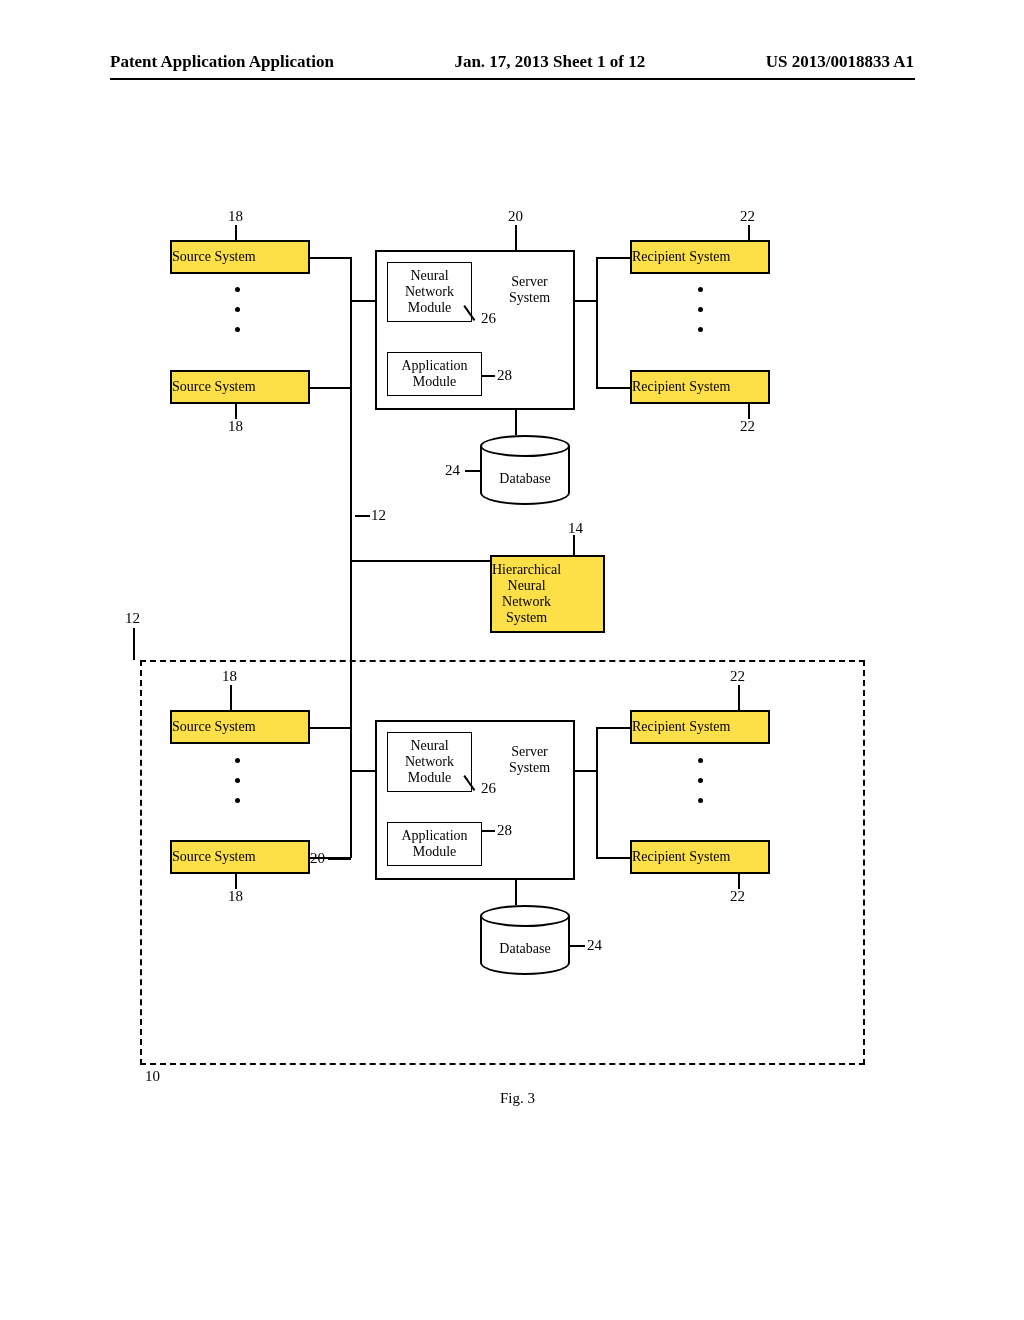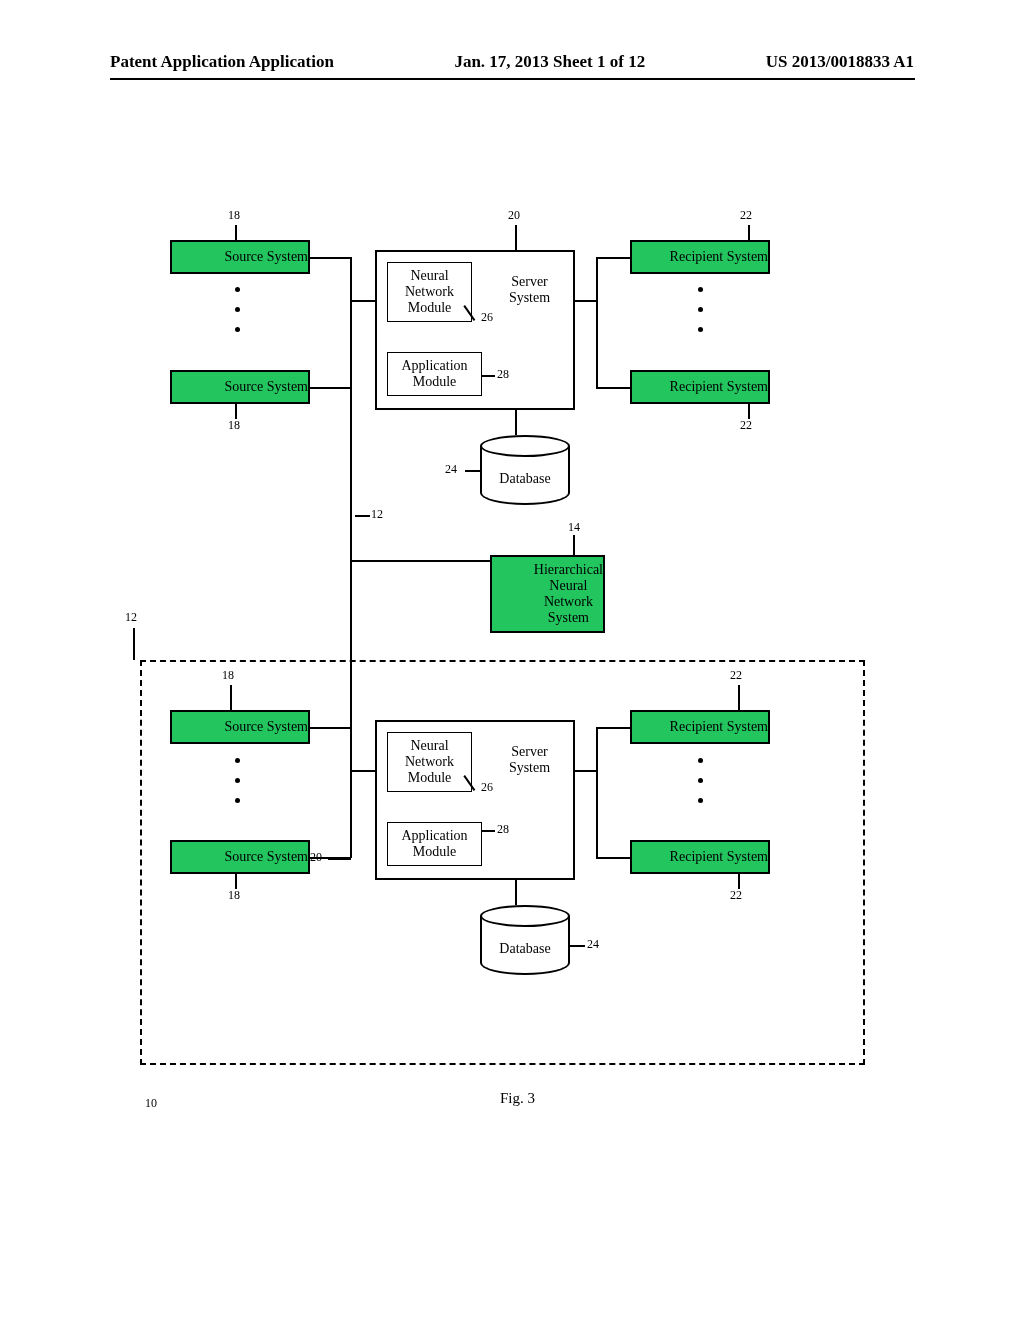--- a/index.html
+++ b/index.html
@@ -32,26 +32,26 @@
   .figure {
     position: absolute;
     left: 150px;
     top: 210px;
     width: 740px;
     height: 895px;
   }
   .box {
     position: absolute;
     border: 2px solid #000;
-    background: #22c55e;
+    background: #fde047;
     font-size: 14px;
     text-align: center;
     display: flex;
     align-items: center;
-    justify-content: flex-end;
+    justify-content: flex-start;
   }
   .server {
     position: absolute;
     border: 2px solid #000;
     background: #fff;
   }
   .server-inner {
     position: absolute;
     border: 1.5px solid #000;
     font-size: 14px;
@@ -89,21 +89,21 @@
   }
   .db-label {
     position: absolute;
     width: 100%;
     text-align: center;
     font-size: 14px;
     z-index: 3;
   }
   .ref {
     position: absolute;
-    font-size: 12px;
+    font-size: 15px;
     font-family: "Times New Roman", serif;
   }
   .line {
     position: absolute;
     background: #000;
   }
   .vdot {
     position: absolute;
     width: 5px;
     height: 5px;
@@ -285,17 +285,17 @@
 
   <div class="line" style="left:365px; top:670px; width:2px; height:25px;"></div>
   <div class="db" style="left:330px; top:695px; width:90px; height:70px;">
     <div class="db-top" style="top:0; height:22px;"></div>
     <div class="db-body" style="top:11px; height:59px;"></div>
     <div class="db-label" style="top:36px;">Database</div>
   </div>
   <div class="line" style="left:420px; top:735px; width:15px; height:1.5px;"></div>
   <div class="ref" style="left:437px; top:727px;">24</div>
 
-  <div class="ref" style="left:-5px; top:886px;">10</div>
+  <div class="ref" style="left:-5px; top:858px;">10</div>
 
   <div class="fig-caption" style="left:350px; top:880px;">Fig. 3</div>
 
 </div>
 
 </body></html>

